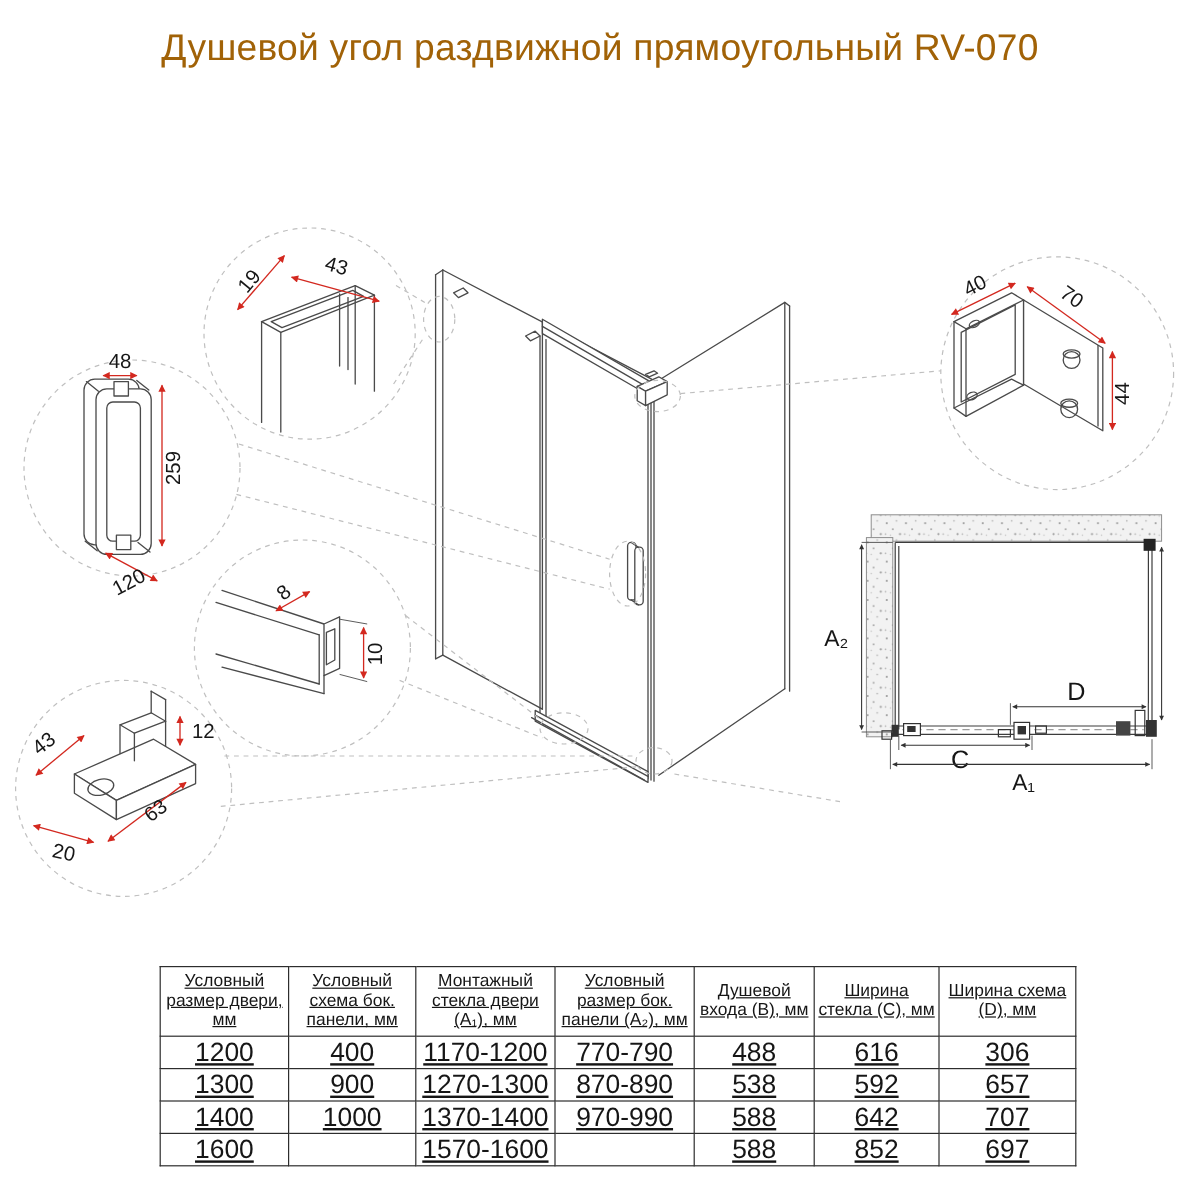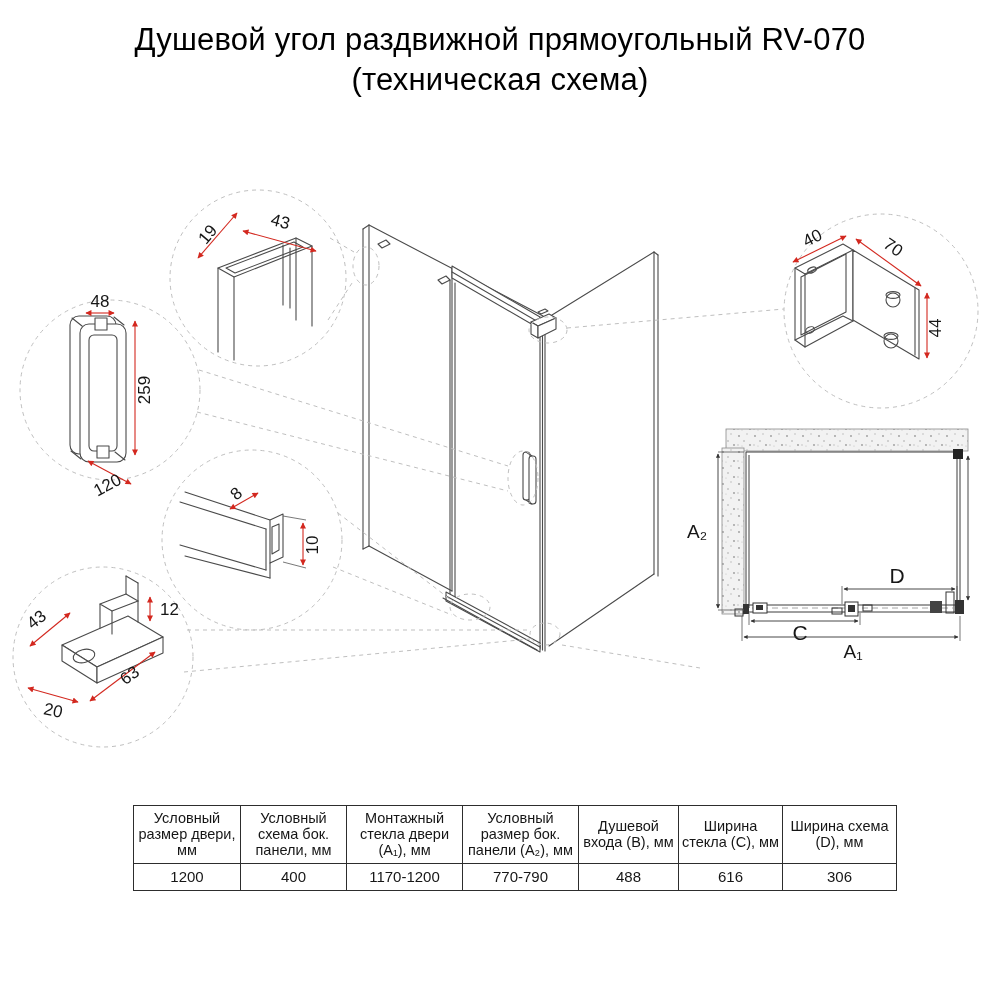--- a/index.html
+++ b/index.html
@@ -1,46 +1,45 @@
 <!DOCTYPE html>
 <html><head>
 <meta charset="utf-8">
 <style>
   html,body{margin:0;padding:0;}
   body{
     position:relative;width:1000px;height:1000px;background:#fff;overflow:hidden;
     font-family:"Liberation Sans","DejaVu Sans",sans-serif;color:#161616;
   }
   .title{position:absolute;top:20px;left:0;width:1000px;text-align:center;
-    font-size:31px;line-height:1.3;color:#000000;letter-spacing:.2px;}
+    font-size:31px;line-height:1.3;color:#a16207;letter-spacing:.2px;}
   .drawing{position:absolute;top:120px;left:0;}
   svg text{font-family:"Liberation Sans","DejaVu Sans",sans-serif;fill:#161616;}
   .dimtext{font-size:17px;}
   .plantext{font-size:21px;}
   .plantext2{font-size:19px;}
   .thin{stroke:#4a4a4a;stroke-width:1.1;fill:none;stroke-linejoin:round;stroke-linecap:round;}
   .thinf{stroke:#4a4a4a;stroke-width:1.1;fill:#fff;stroke-linejoin:round;}
   .dash{stroke:#bfbfbf;stroke-width:1;stroke-dasharray:4 4;fill:none;}
   .red{stroke:var(--red,#d3281f);stroke-width:1.1;fill:none;}
   .planline{stroke:#3c3c3c;stroke-width:1;fill:none;}
   .dimline{stroke:#333;stroke-width:0.9;fill:none;}
   .ext{stroke:#555;stroke-width:0.8;fill:none;}
   .sizetable{position:absolute;top:805px;left:133px;width:763px;
-    border-collapse:collapse;table-layout:fixed;}
+    border-collapse:collapse;table-layout:fixed;text-decoration:underline;}
   .sizetable th,.sizetable td{border:1.4px solid #2d2d2d;text-align:center;
     vertical-align:middle;overflow:hidden;}
   .sizetable th{font-size:14.5px;font-weight:normal;line-height:1.12;padding:4px 2px;}
-  .sizetable td{font-size:15px;height:26px;padding:0 2px;text-align:center;}
+  .sizetable td{font-size:22px;height:26px;padding:0 2px;text-align:center;}
 </style>
 </head>
 <body style="--red: #d3281f;">
 
 <div class="title">
   <div>Душевой угол раздвижной прямоугольный RV-070</div>
-  <div>(техническая схема)</div>
 </div>
 
 <svg class="drawing" width="1000" height="680" viewBox="0 120 1000 680">
   <defs>
     <marker id="mr" viewBox="0 0 10 10" refX="9" refY="5" markerWidth="9" markerHeight="5.5" orient="auto-start-reverse">
       <path d="M0,0 L10,5 L0,10 z" fill="#d3281f"></path>
     </marker>
     <marker id="mb" viewBox="0 0 10 10" refX="9" refY="5" markerWidth="8" markerHeight="4.5" orient="auto-start-reverse">
       <path d="M0,0 L10,5 L0,10 z" fill="#333"></path>
     </marker>
@@ -291,14 +290,41 @@
   <tbody>
       <tr>
         <td>1200</td>
         <td>400</td>
         <td>1170-1200</td>
         <td>770-790</td>
         <td>488</td>
         <td>616</td>
         <td>306</td>
       </tr>
+      <tr>
+        <td>1300</td>
+        <td>900</td>
+        <td>1270-1300</td>
+        <td>870-890</td>
+        <td>538</td>
+        <td>592</td>
+        <td>657</td>
+      </tr>
+      <tr>
+        <td>1400</td>
+        <td>1000</td>
+        <td>1370-1400</td>
+        <td>970-990</td>
+        <td>588</td>
+        <td>642</td>
+        <td>707</td>
+      </tr>
+      <tr>
+        <td>1600</td>
+        <td></td>
+        <td>1570-1600</td>
+        <td></td>
+        <td>588</td>
+        <td>852</td>
+        <td>697</td>
+      </tr>
     </tbody>
 </table>
 
 </body></html>

